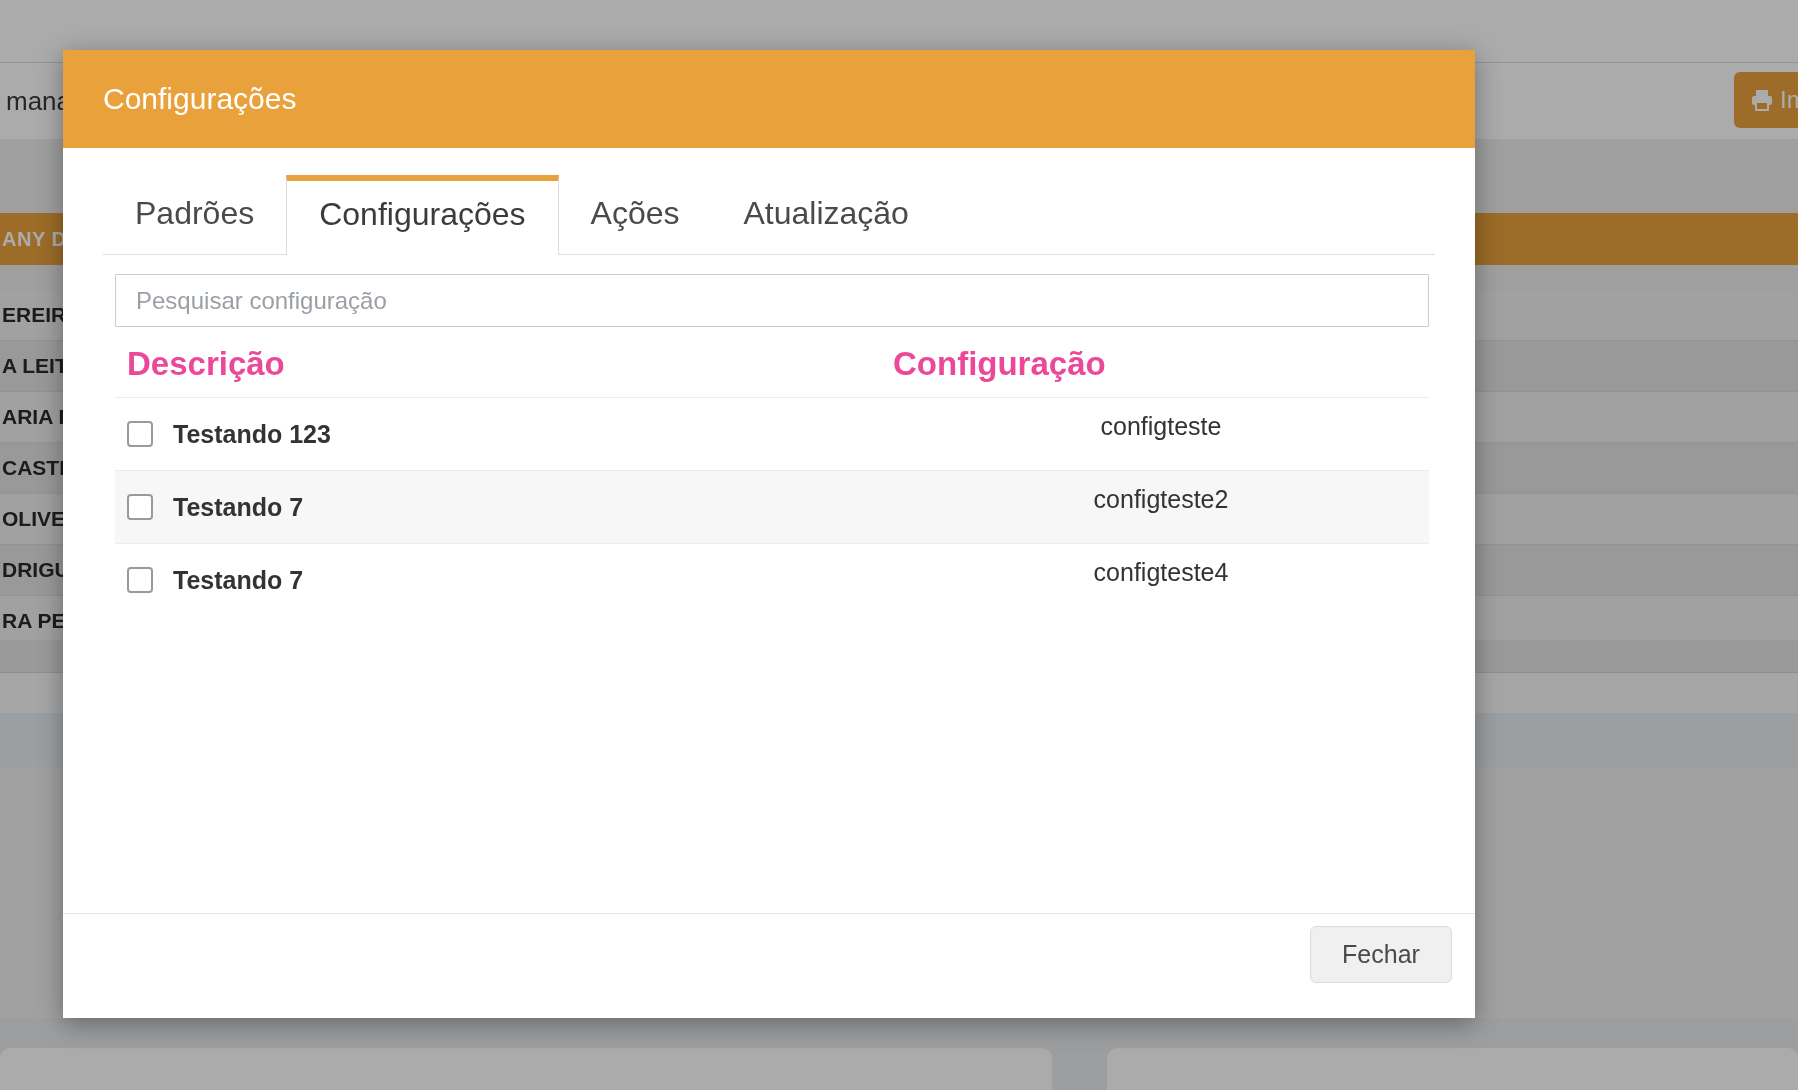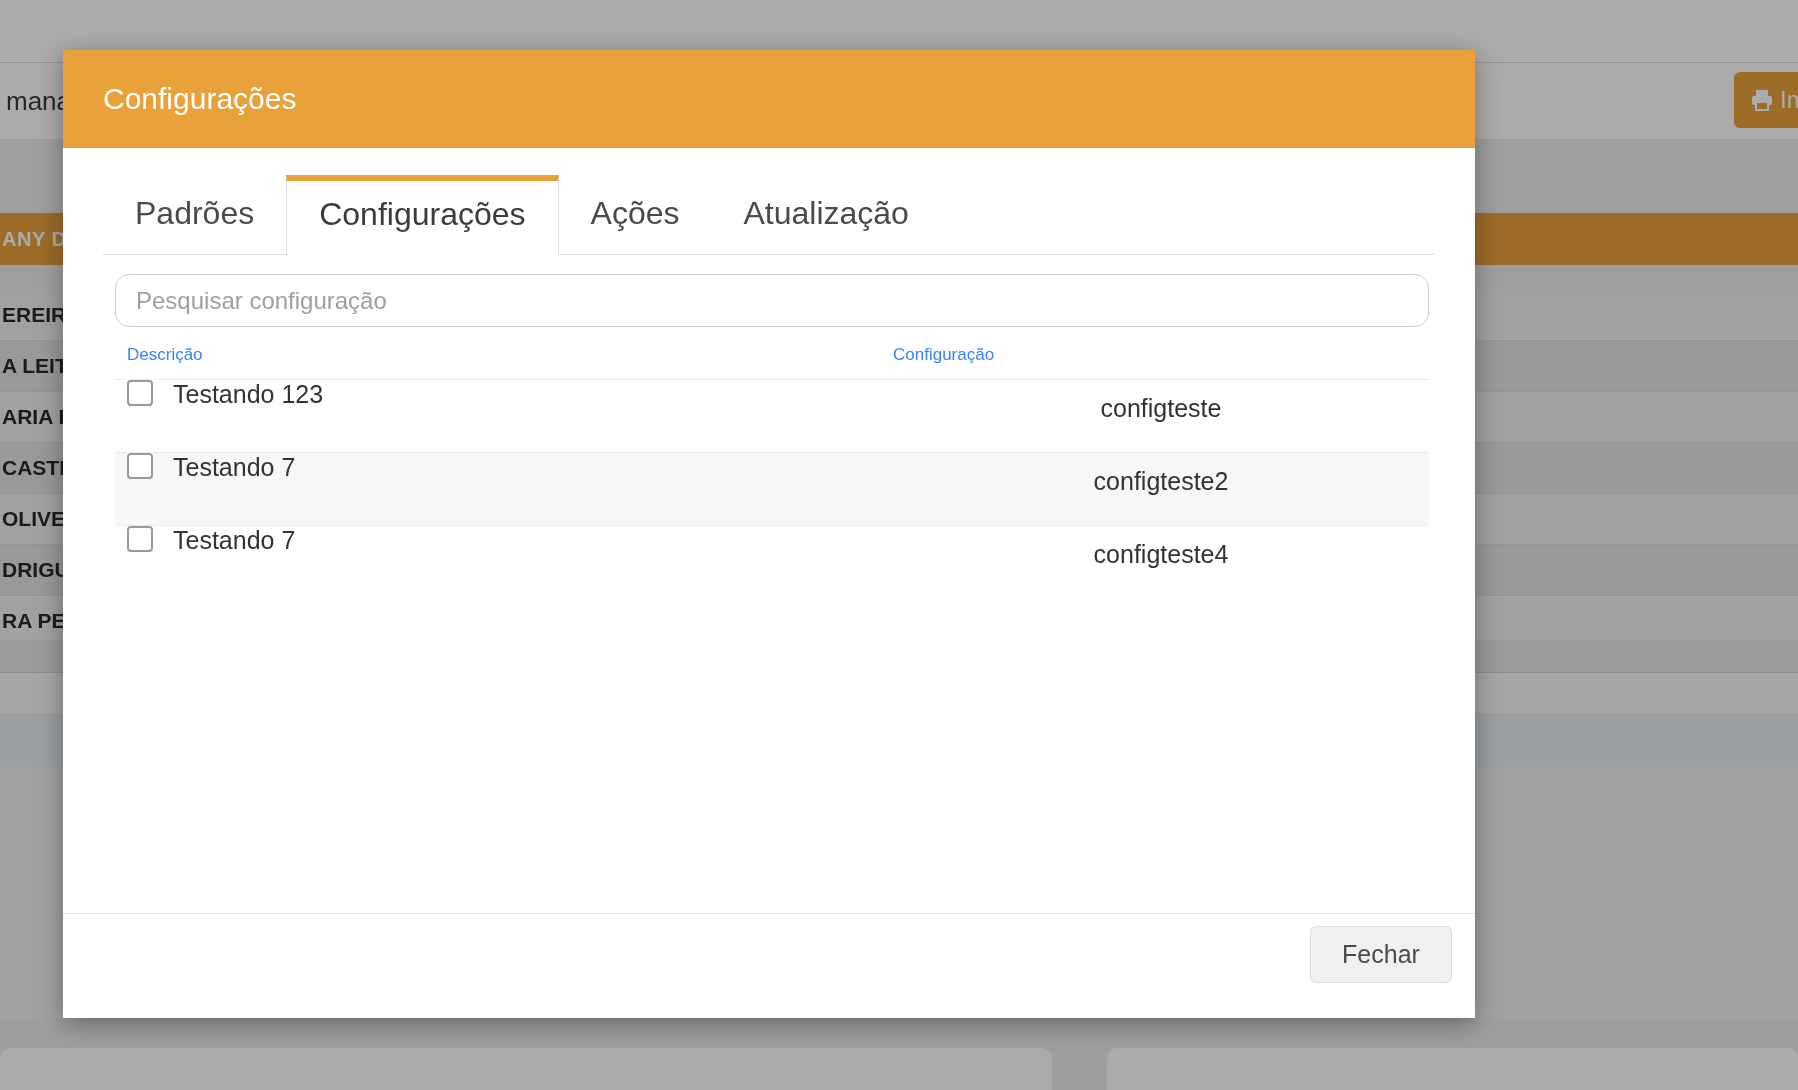--- a/index.html
+++ b/index.html
@@ -38,31 +38,31 @@
   
   .modal{position:absolute;left:63px;top:50px;width:1412px;height:968px;background:#fff;
     z-index:10;box-shadow:0 6px 24px rgba(0,0,0,0.35);}
   .modal-header{height:98px;background:#e9a13c;display:flex;align-items:center;}
   .modal-title{color:#fff;font-size:30px;padding-left:40px;}
   .tabs{display:flex;align-items:flex-end;margin:27px 40px 0 40px;border-bottom:1px solid #ddd;}
   .tab{padding:20px 32px 22px 32px;font-size:32px;color:#4a4a4a;cursor:pointer;box-sizing:border-box;}
   .tab.active{border-top:6px solid #e9a13c;border-left:1px solid #ddd;border-right:1px solid #ddd;
     background:#fff;margin-bottom:-1px;padding-top:15px;padding-bottom:22px;color:#3b3b3b;}
   .search-wrap{margin:19px 46px 0 52px;}
-  .search-input{width:100%;height:53px;box-sizing:border-box;border:1px solid #ccc;border-radius:14px;
+  .search-input{width:100%;height:53px;box-sizing:border-box;border:1px solid #ccc;border-radius:1px;
     padding:0 20px;font-size:24px;color:#333;font-family:"Liberation Sans",sans-serif;outline:none;}
   .search-input::placeholder{color:#9aa0a6;}
   .cfg-table{margin:18px 46px 0 52px;}
   .thead{display:flex;padding-bottom:14px;}
-  .th{font-size:17px;font-weight:normal;color:#3b82f6;}
+  .th{font-size:33px;font-weight:bold;color:#ec4899;}
   .th.c1{flex:0 0 778px;padding-left:12px;box-sizing:border-box;}
   .th.c2{flex:1;}
   .trow{display:flex;min-height:72px;border-top:1px solid #ececec;}
   .trow:nth-child(odd){background:#f7f7f7;}
-  .td.c1{flex:0 0 778px;display:flex;align-items:flex-start;padding-left:12px;box-sizing:border-box;}
+  .td.c1{flex:0 0 778px;display:flex;align-items:center;padding-left:12px;box-sizing:border-box;font-weight:bold;}
   .td.c2{flex:1;padding-top:14px;box-sizing:border-box;text-align:center;}
   .chk{width:22px;height:22px;border:2px solid #9a9a9a;border-radius:4px;background:#fff;
     margin-right:20px;flex:0 0 auto;cursor:pointer;}
   .desc-text{font-size:25px;color:#333;}
   .cfg-text{font-size:25px;color:#333;}
   .modal-footer{position:absolute;left:0;bottom:0;width:100%;height:105px;border-top:1px solid #e5e5e5;
     box-sizing:border-box;}
   .close-btn{position:absolute;right:23px;bottom:35px;width:142px;height:57px;background:#f0f0f0;
     border:1px solid #dcdcdc;border-radius:6px;font-size:25px;color:#4a4a4a;cursor:pointer;
     font-family:"Liberation Sans",sans-serif;}

